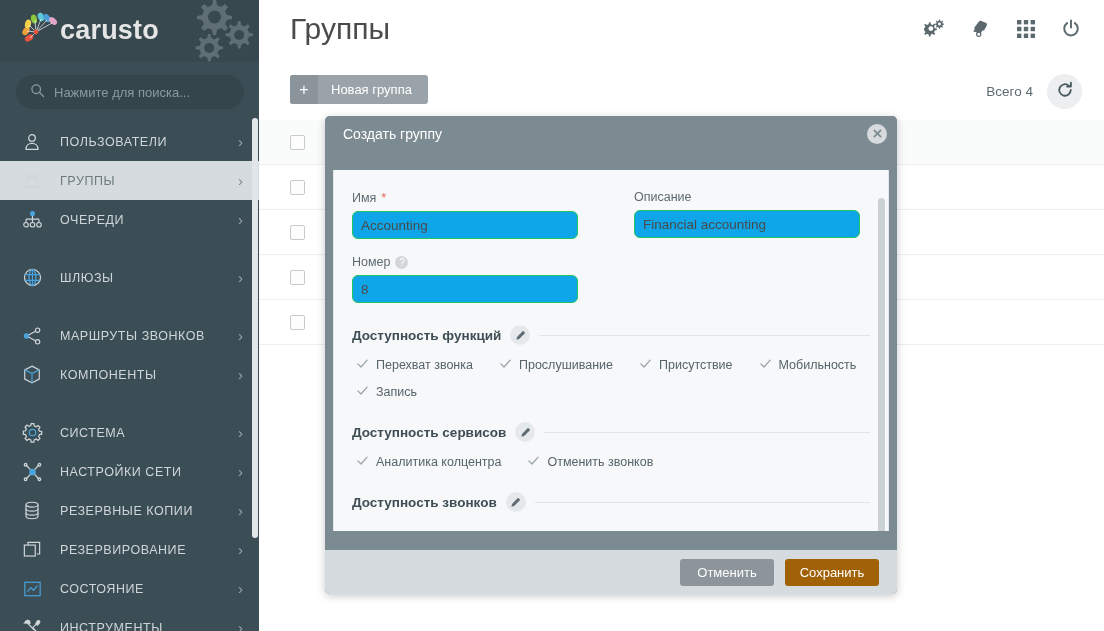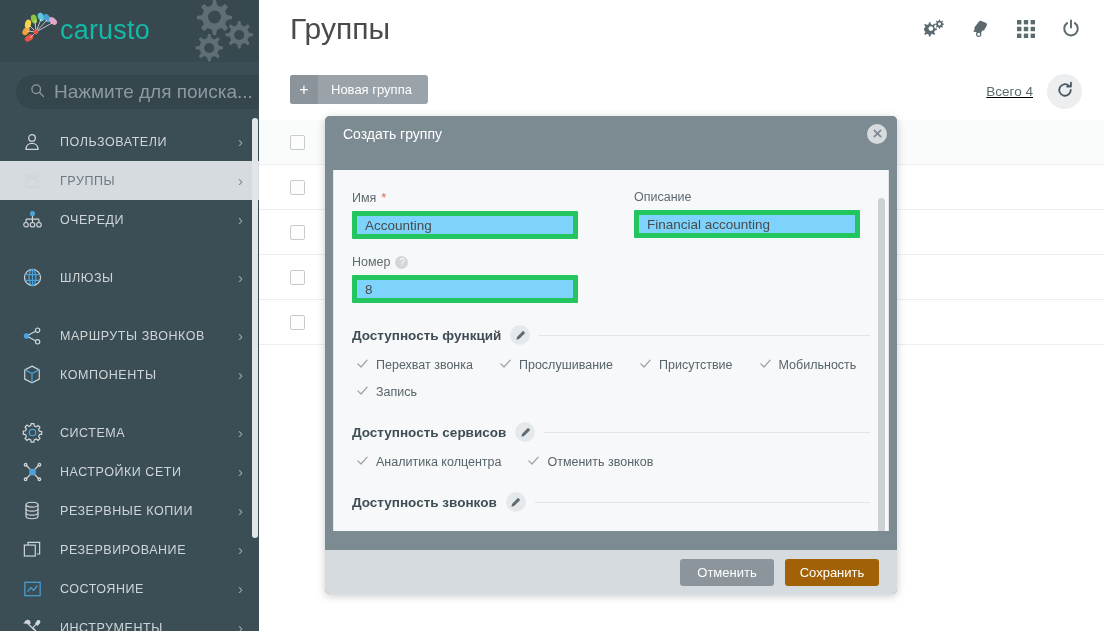--- a/index.html
+++ b/index.html
@@ -23,46 +23,46 @@
     height: 62px;
     background: #37484f;
     overflow: hidden;
   }
   .logo-wrap {
     position: absolute; left: 18px; top: 10px;
     display: flex; align-items: center; gap: 2px;
   }
   .logo-mark { width: 42px; height: 40px; }
   .logo-text {
-    color: #14b8a6;
+    color: #e5e5e5;
     font-size: 27px;
     letter-spacing: .2px;
     line-height: 40px;
-    font-weight: 400;
+    font-weight: 700;
     margin-left: -2px;
   }
   .logo-gears { position: absolute; right: 4px; top: -6px; opacity: .30; }
 
   .search-area {
     height: 60px;
     display: flex; align-items: center;
     padding: 0 16px;
   }
   .search-box {
     flex: 1; height: 34px;
     background: #34454c;
     border-radius: 18px;
     display: flex; align-items: center;
     padding: 0 14px;
     gap: 9px;
   }
   .search-box svg { flex: 0 0 auto; }
   .search-input {
     flex: 1; border: 0; outline: 0; background: transparent;
-    color: #d5dadd; font-size: 19px;
+    color: #d5dadd; font-size: 13px;
     font-family: "Liberation Sans", sans-serif;
   }
   .search-input::placeholder { color: #8b9aa1; }
 
   .nav { padding-bottom: 8px; }
   .nav-item {
     position: relative;
     height: 39px;
     display: flex; align-items: center;
     padding-left: 22px; padding-right: 16px;
@@ -136,21 +136,21 @@
     font-size: 16px; line-height: 1;
   }
   .btn-new .txt {
     padding: 0 16px 0 13px;
     font-size: 13px; line-height: 29px;
     font-family: Liberation Sans, sans-serif;
   }
 
   .total-wrap {
     position: absolute; right: 22px; top: 74px;
-    display: flex; align-items: center; gap: 14px; text-decoration: underline;
+    display: flex; align-items: center; gap: 14px;
   }
   .total-label { font-size: 13.5px; color: #5c6a70; }
   .refresh-btn {
     width: 35px; height: 35px; border-radius: 50%;
     background: #eceef0; border: 0;
     display: flex; align-items: center; justify-content: center;
     cursor: pointer;
   }
 
   
@@ -227,27 +227,27 @@
   }
   .req { color: #e06a5c; font-size: 13px; }
   .help-dot {
     width: 13px; height: 13px; border-radius: 50%;
     background: #d2d6d9; color: #fff;
     font-size: 10px; line-height: 13px; text-align: center;
     cursor: pointer;
   }
   .field input {
     width: 100%; height: 28px;
-    border: 5px solid #22c55e;
-    background: #7dd3fc;
+    border: 1px solid #22c55e;
+    background: #0ea5e9;
     padding: 0 8px;
     font-size: 13.5px; color: #4a4a4a;
     font-family: "Liberation Sans", sans-serif;
     outline: none;
-    border-radius: 1px;
+    border-radius: 6px;
   }
 
   .section { margin-top: 22px; }
   .section-head {
     display: flex; align-items: center; gap: 9px;
     margin-bottom: 12px;
   }
   .section-title {
     font-size: 13.5px; color: #3f4d54; font-weight: bold;
     white-space: nowrap;

